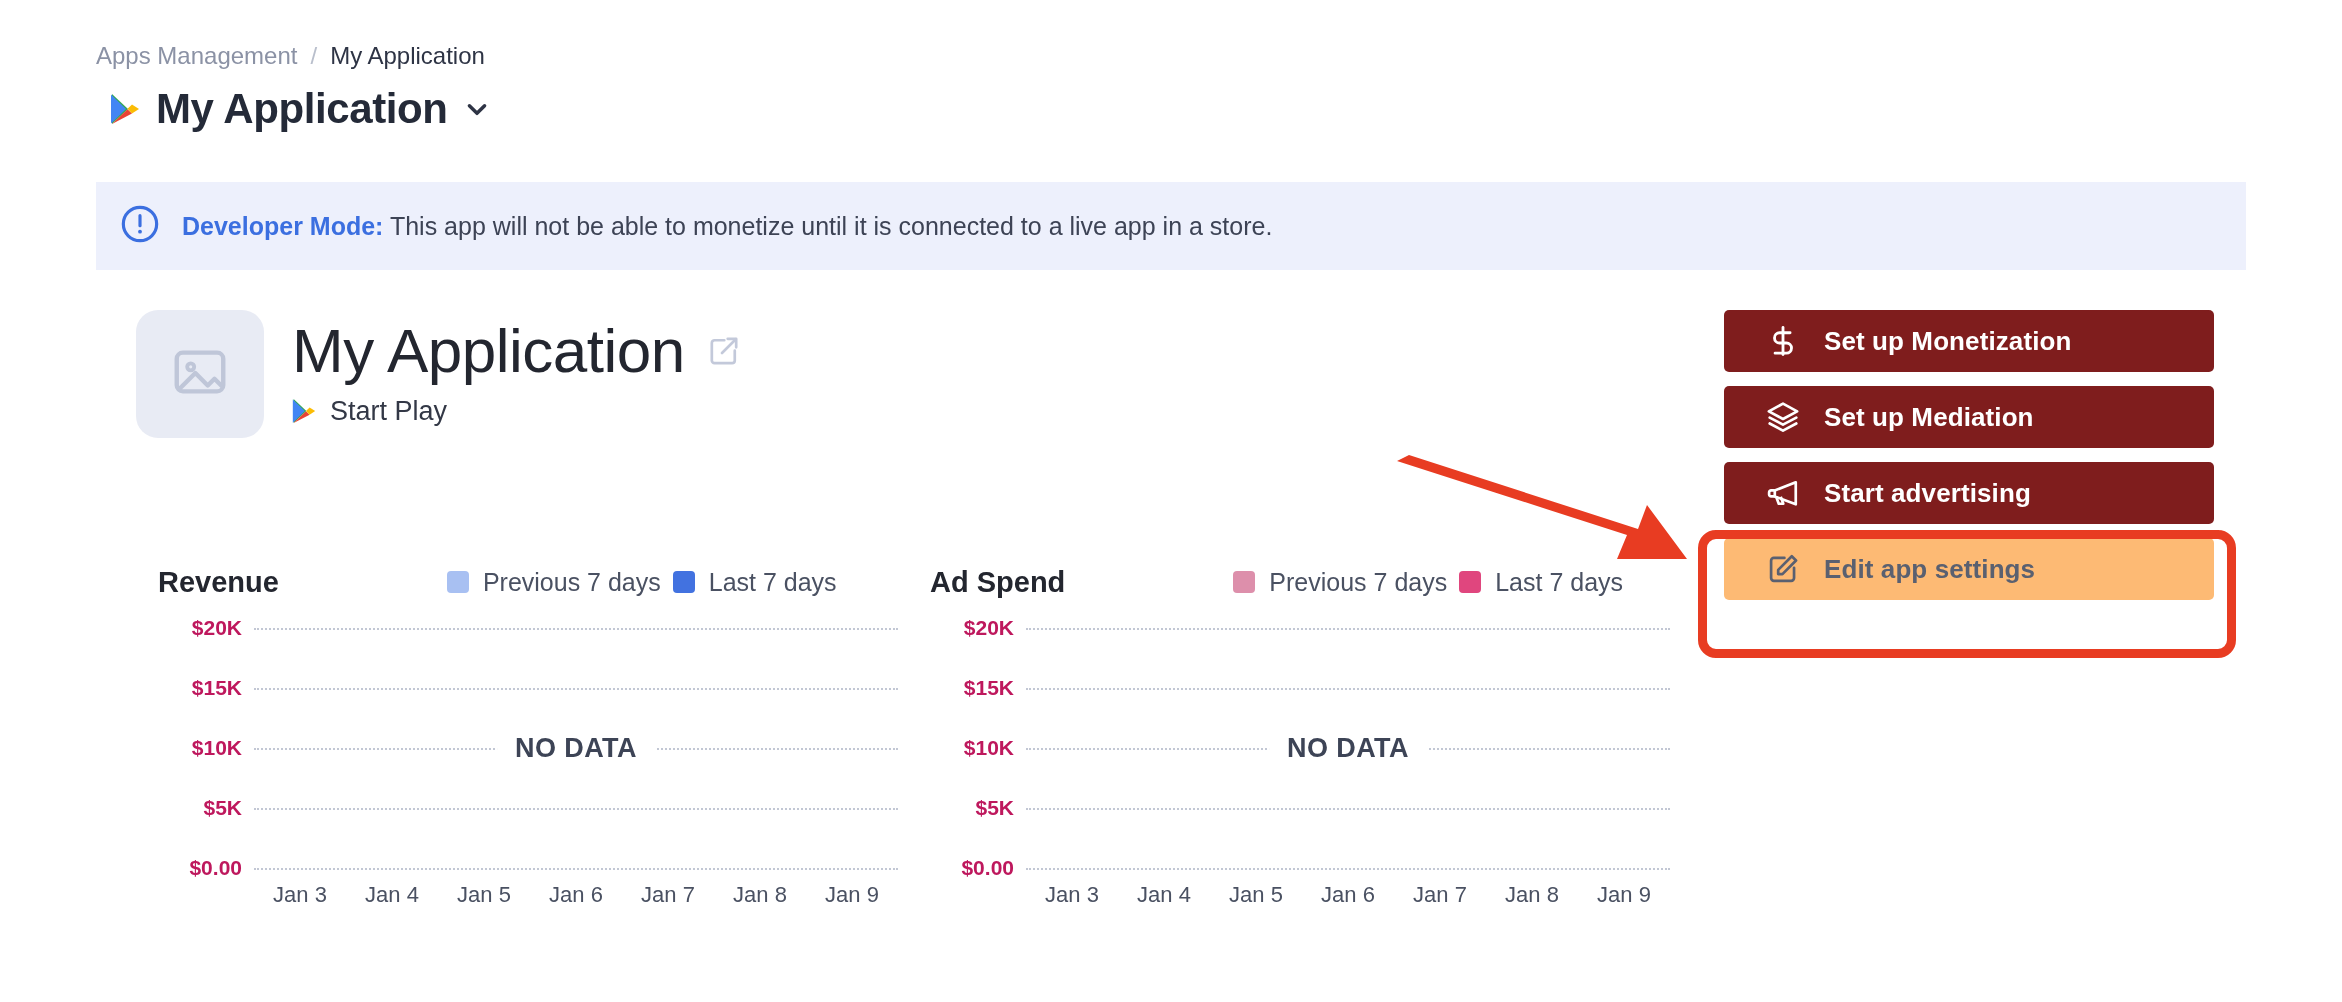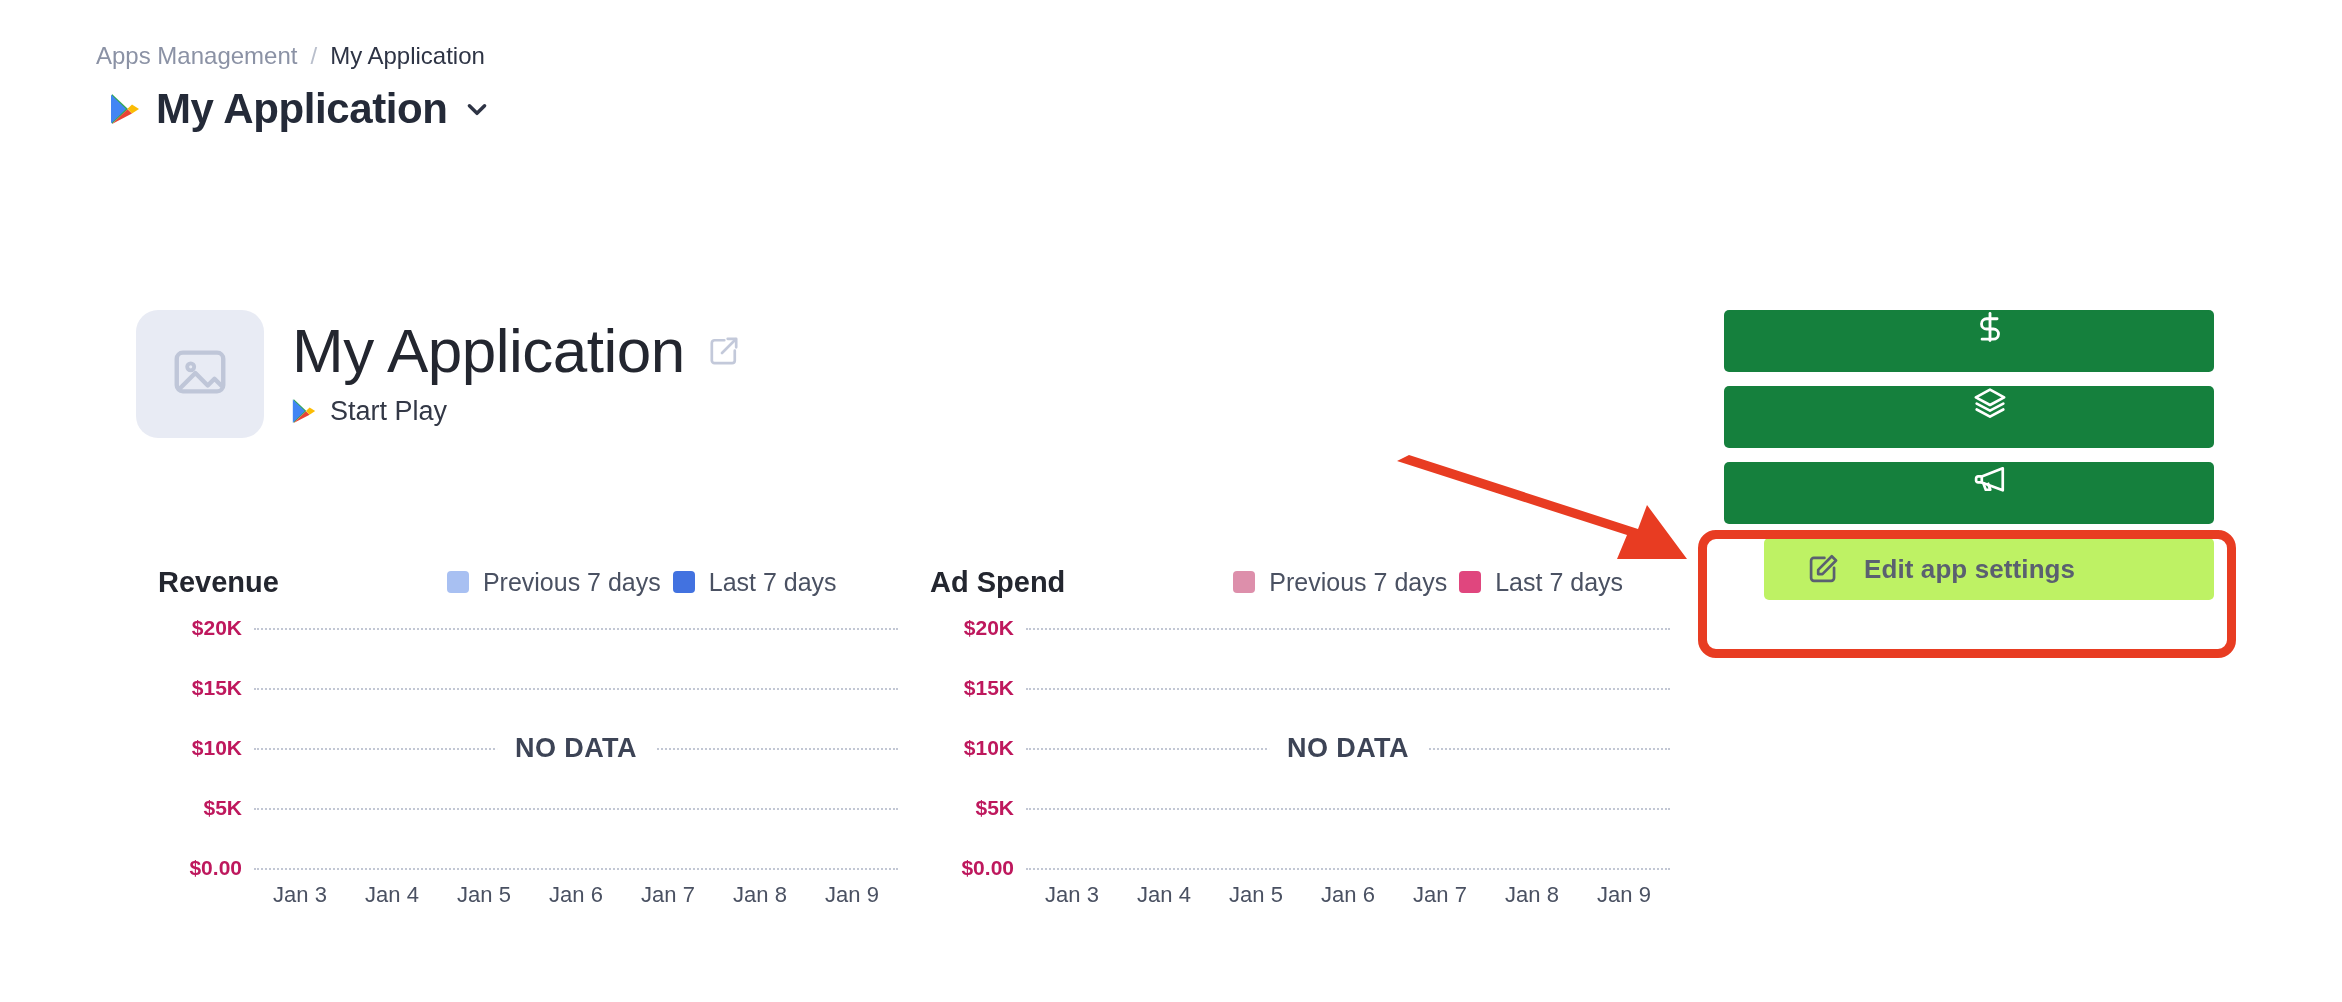--- a/index.html
+++ b/index.html
@@ -143,28 +143,26 @@
     border-radius: 5px;
     display: flex;
     align-items: center;
     padding-left: 42px;
     gap: 24px;
     cursor: pointer;
     border: none;
     font-family: inherit;
   }
   .btn-primary {
-    background: #15803d;
+    background: #7f1d1d;
     color: #ffffff;
-    flex-direction: column;
   }
   .btn-secondary {
-    background: #bef264;
+    background: #fdba74;
     color: #5a6070;
-    margin-left: 40px;
   }
   .btn-label {
     font-size: 26px;
     font-weight: bold;
     letter-spacing: 0.1px;
     white-space: nowrap;
   }
   .btn-icon { width: 34px; height: 34px; flex: none; display: block; }
 
   
@@ -316,20 +314,33 @@
       </svg>
     </span>
     <span class="page-title-text">My Application</span>
     <span>
       <svg class="chev" viewBox="0 0 24 24" fill="none">
         <path d="M5 9 L12 16 L19 9" stroke="#2e3445" stroke-width="3.2" stroke-linecap="round" stroke-linejoin="round"></path>
       </svg>
     </span>
   </div>
 
+  <div class="banner">
+    <span>
+      <svg class="banner-icon" viewBox="0 0 24 24" fill="none">
+        <circle cx="12" cy="12" r="10" stroke="#3b6fe0" stroke-width="1.9"></circle>
+        <line x1="12" y1="7" x2="12" y2="13" stroke="#3b6fe0" stroke-width="1.9" stroke-linecap="round"></line>
+        <circle cx="12" cy="16.6" r="1.15" fill="#3b6fe0"></circle>
+      </svg>
+    </span>
+    <div class="banner-text">
+      <span class="banner-strong">Developer Mode:</span>
+      <span>This app will not be able to monetize until it is connected to a live app in a store.</span>
+    </div>
+  </div>
 
   <div class="app-header">
     <div class="app-thumb">
       <span>
         <svg width="62" height="62" viewBox="0 0 24 24" fill="none">
           <rect x="3" y="4.5" width="18" height="15" rx="2.4" stroke="#bfc6d8" stroke-width="1.7"></rect>
           <circle cx="8.4" cy="10" r="1.35" stroke="#bfc6d8" stroke-width="1.5"></circle>
           <path d="M4 18.6 L10.2 12.4 L15 17.2 L17.6 14.6 L20.4 17.4" stroke="#bfc6d8" stroke-width="1.7" stroke-linecap="round" stroke-linejoin="round"></path>
         </svg>
       </span>

